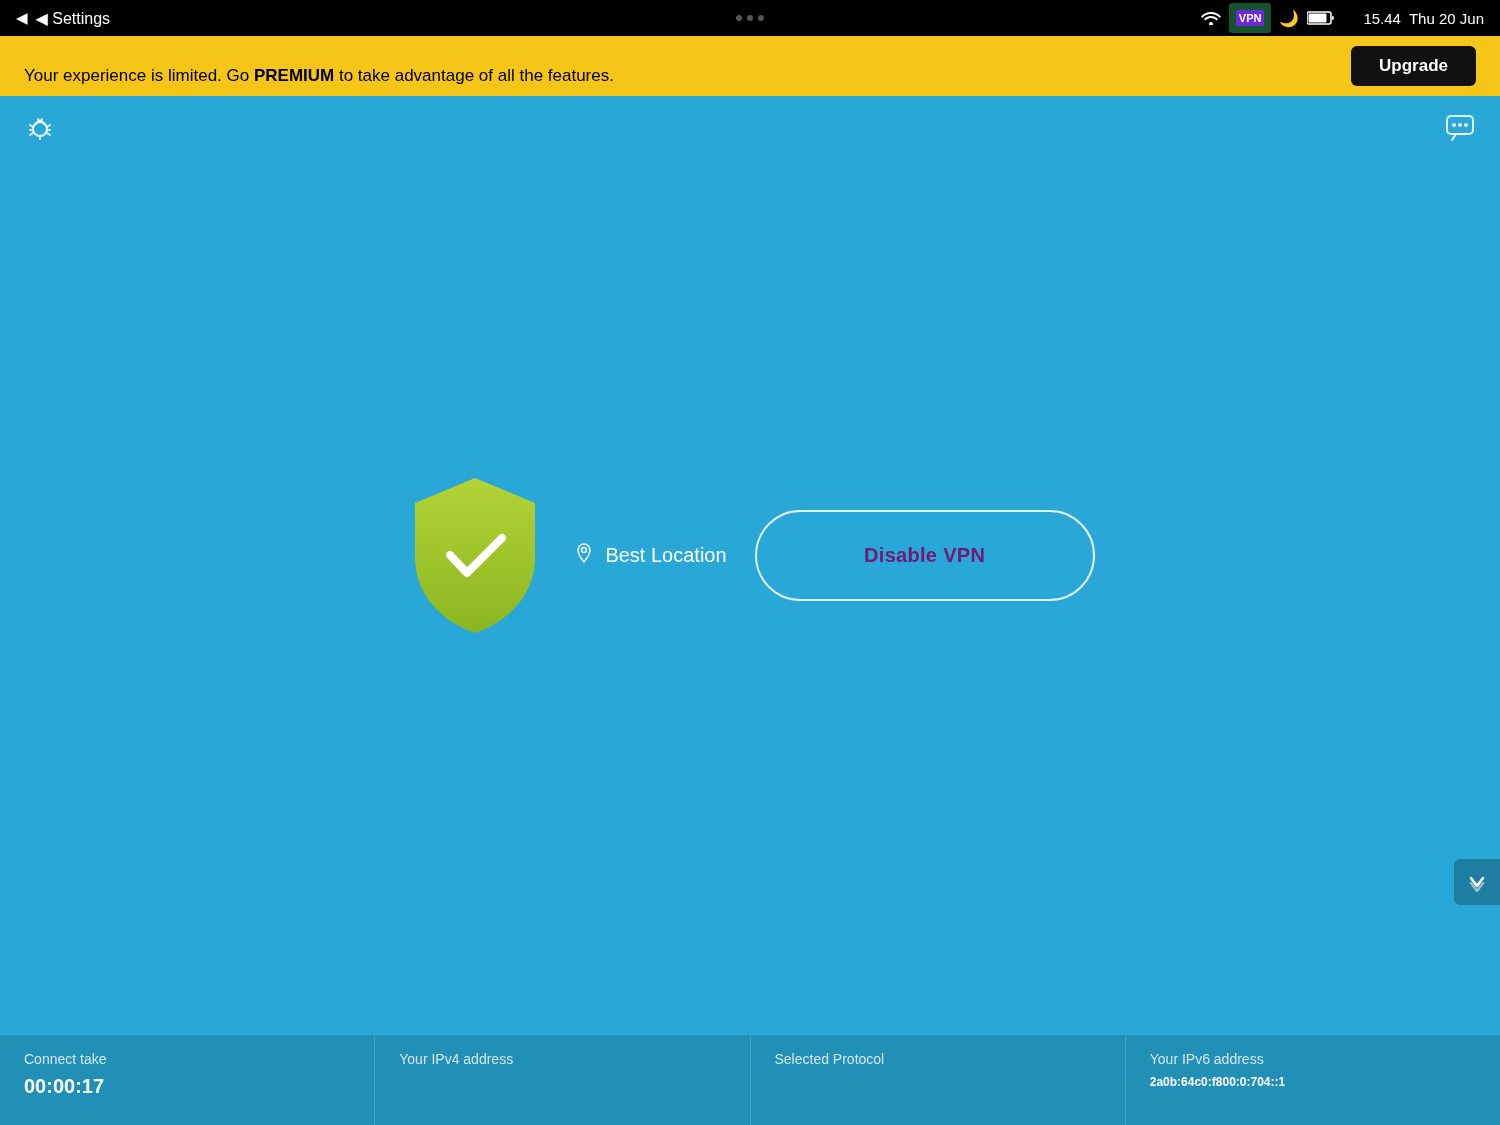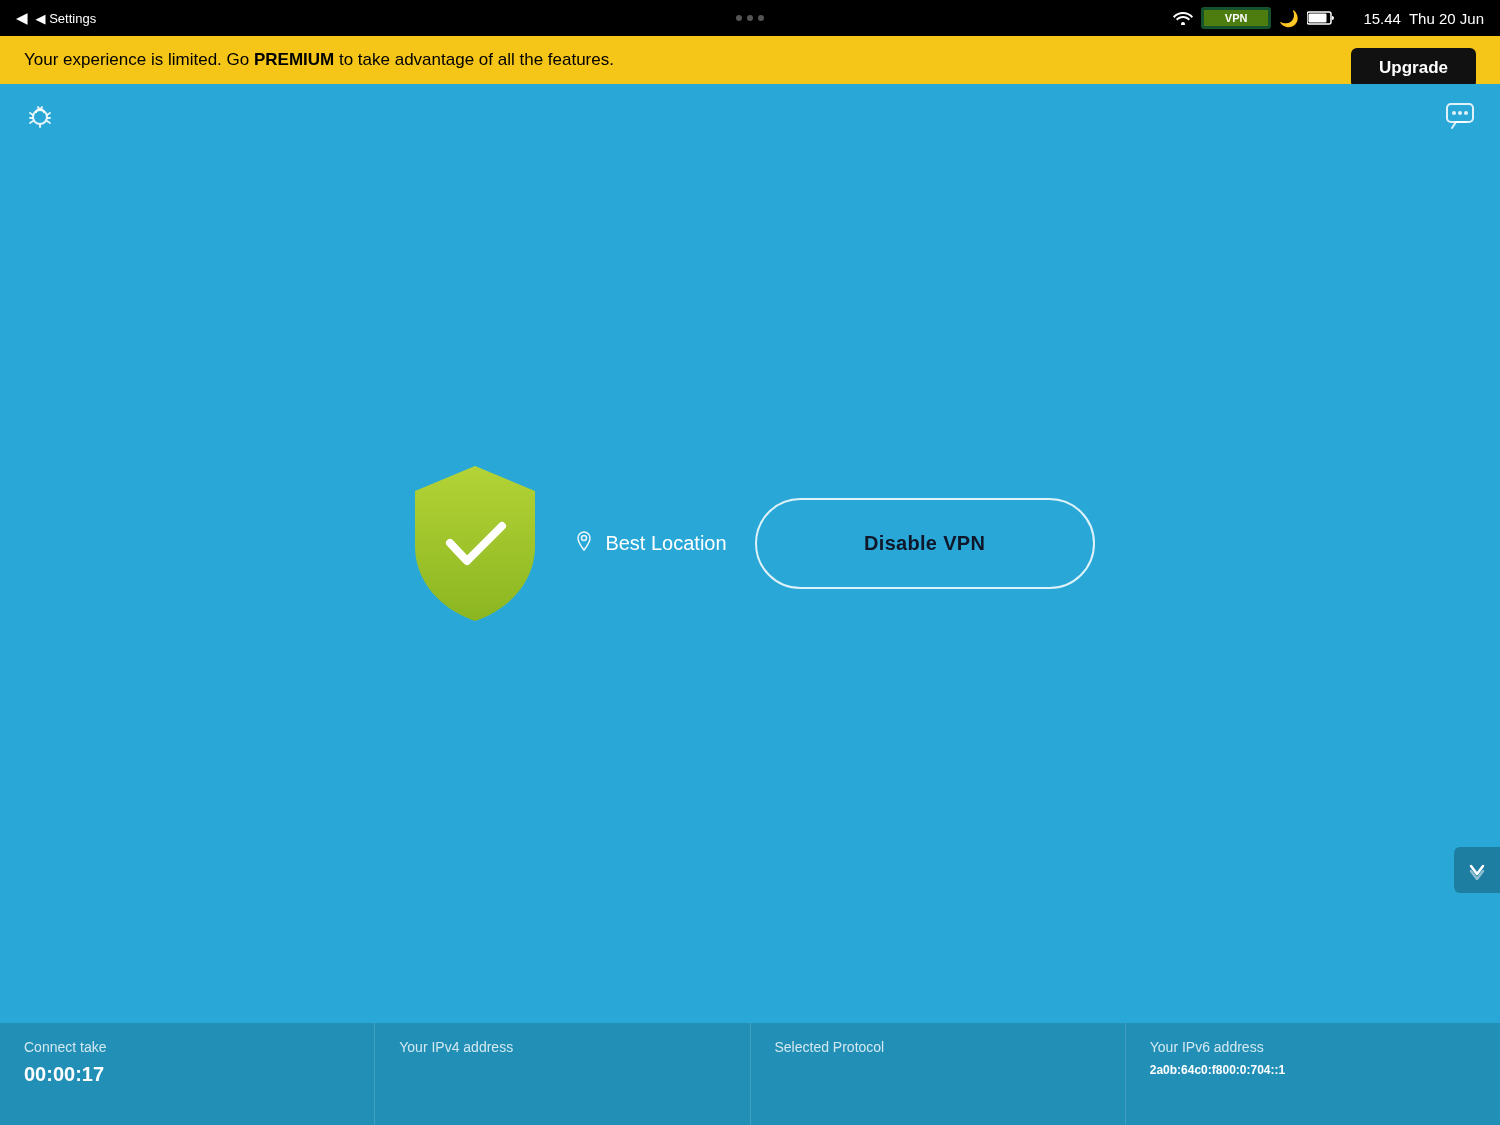--- a/index.html
+++ b/index.html
@@ -24,25 +24,25 @@
       font-weight: 500;
     }
     .status-left { display: flex; align-items: center; gap: 8px; }
     .status-right { display: flex; align-items: center; gap: 8px; }
     .status-center { position: absolute; left: 50%; transform: translateX(-50%); display: flex; gap: 5px; }
     .status-dot { width: 6px; height: 6px; background: #555; border-radius: 50%; }
 
     
     .banner {
       background: #f5c518;
-      height: 48px;
-      display: flex;
-      align-items: center;
+      height: 60px;
+      display: flex;
+      align-items: flex-end;
       justify-content: space-between;
-      padding: 0 24px;
+      padding: 10px 24px;
       font-size: 17px;
       color: #000;
     }
     .upgrade-btn {
       background: #111;
       color: #fff;
       border: none;
       padding: 10px 28px;
       font-size: 17px;
       font-weight: 600;
@@ -95,21 +95,21 @@
       align-items: center;
       gap: 10px;
       color: #fff;
       font-size: 20px;
       font-weight: 500;
     }
 
     .disable-btn {
       background: transparent;
       border: 2.5px solid rgba(255,255,255,0.85);
-      color: #0f172a;
+      color: #701a75;
       font-size: 20px;
       font-weight: 600;
       padding: 32px 0;
       width: 340px;
       border-radius: 50px;
       cursor: pointer;
       letter-spacing: 0.3px;
     }
 
     
@@ -171,36 +171,36 @@
       cursor: pointer;
       color: #fff;
     }
   </style>
 </head>
 <body>
 
 <div class="status-bar">
   <div class="status-left">
     <span>◀</span>
-    <span style="font-size:13px;">◀ Settings</span>
+    <span style="font-size:16px;">◀ Settings</span>
   </div>
   <div class="status-center">
     <div class="status-dot"></div>
     <div class="status-dot"></div>
     <div class="status-dot"></div>
   </div>
   <div class="status-right">
 
     <svg width="20" height="14" viewBox="0 0 20 14" fill="white">
       <path d="M10 3C13.5 3 16.6 4.5 18.7 6.9L20 5.4C17.5 2.6 14 1 10 1C6 1 2.5 2.6 0 5.4L1.3 6.9C3.4 4.5 6.5 3 10 3Z"></path>
       <path d="M10 7C12.2 7 14.2 7.9 15.7 9.4L17 7.9C15.1 6 12.7 5 10 5C7.3 5 4.9 6 3 7.9L4.3 9.4C5.8 7.9 7.8 7 10 7Z"></path>
       <circle cx="10" cy="13" r="2"></circle>
     </svg>
 
-    <span style="background:#4d7c0f;color:#fff;font-size:11px;font-weight:700;padding:2px 21px;border-radius:3px;border:3px solid #14532d;">VPN</span>
+    <span style="background:#6d28d9;color:#fff;font-size:11px;font-weight:700;padding:2px 3px;border-radius:3px;border:7px solid #14532d;">VPN</span>
 
     <span style="font-size:16px;">🌙</span>
 
     <svg width="28" height="14" viewBox="0 0 28 14" fill="white">
       <rect x="0" y="1" width="24" height="12" rx="2" stroke="white" stroke-width="1.5" fill="none"></rect>
       <rect x="1.5" y="2.5" width="18" height="9" rx="1" fill="white"></rect>
       <path d="M25 5v4a2 2 0 000-4z"></path>
     </svg>
     <span style="margin-left:20px;">15.44</span>
     <span>Thu 20 Jun</span>

